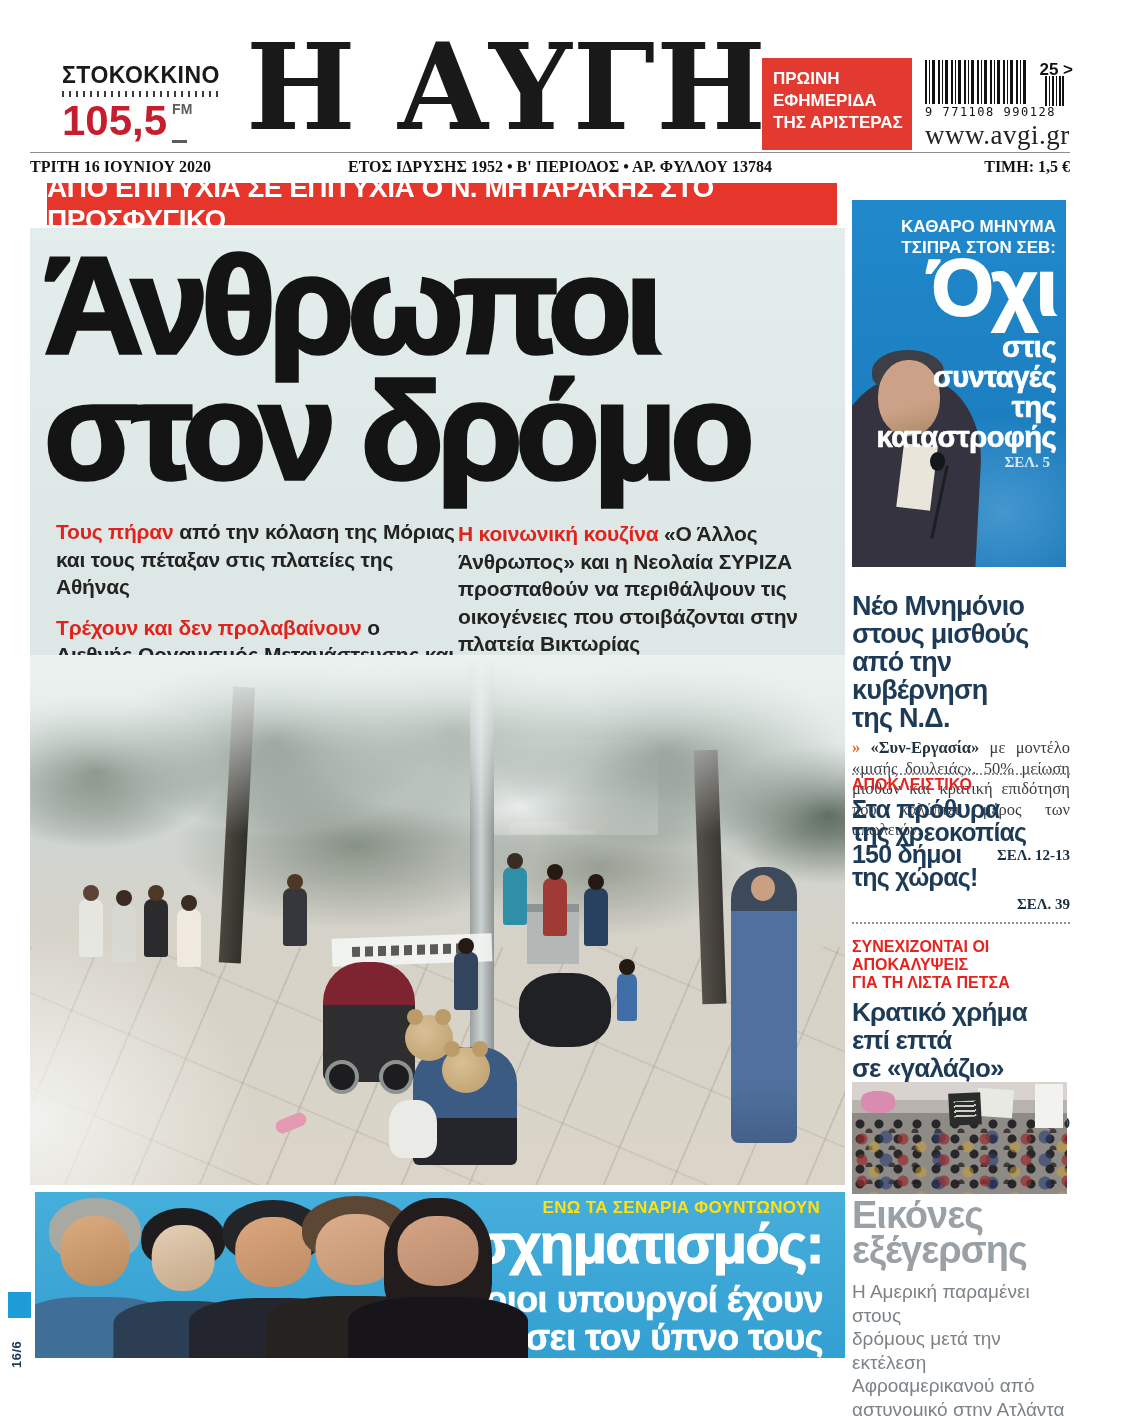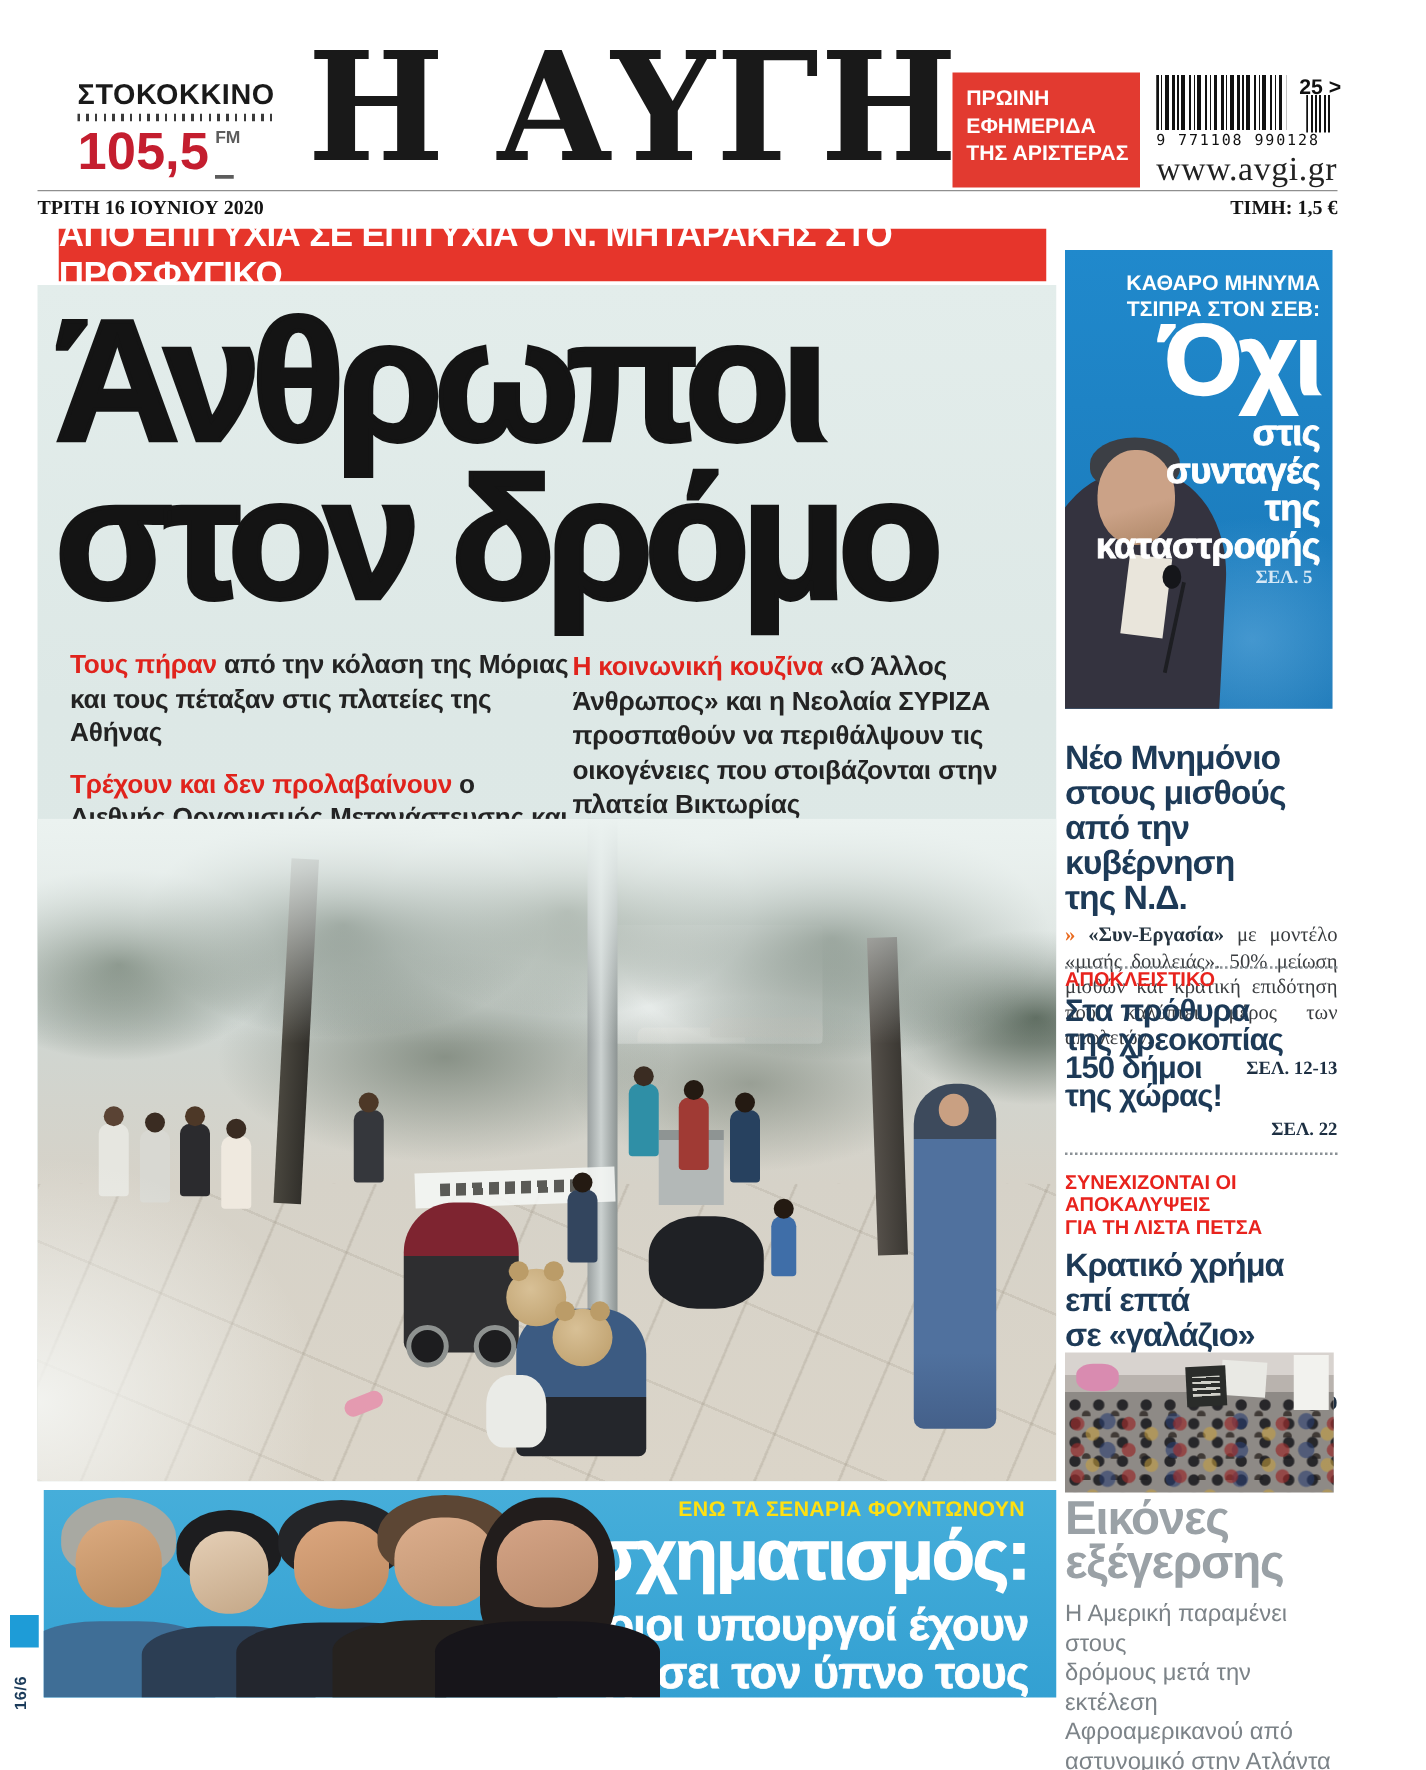--- a/index.html
+++ b/index.html
@@ -252,20 +252,21 @@
     <div class="bars"></div>
     <div class="digits">9 771108 990128</div>
     <div class="issue-code">25 &gt;</div>
     <div class="small-bars"></div>
   </div>
   <div class="website">www.avgi.gr</div>
 
   <div class="rule-top"></div>
   <div class="date-row">
     <span class="d-left">ΤΡΙΤΗ 16 ΙΟΥΝΙΟΥ 2020</span>
+    <span class="d-center">ΕΤΟΣ ΙΔΡΥΣΗΣ 1952 • Β' ΠΕΡΙΟΔΟΣ • ΑΡ. ΦΥΛΛΟΥ 13784</span>
     <span class="d-right">ΤΙΜΗ: 1,5 €</span>
   </div>
 
   <div class="top-banner">ΑΠΟ ΕΠΙΤΥΧΙΑ ΣΕ ΕΠΙΤΥΧΙΑ Ο Ν. ΜΗΤΑΡΑΚΗΣ ΣΤΟ ΠΡΟΣΦΥΓΙΚΟ</div>
 
   <div class="lead-panel">
     <div class="lead-headline">Άνθρωποι<br>στον δρόμο</div>
 
     <div class="deck deck-col1">
       <p><span class="lead-red">Τους πήραν</span><span> από την κόλαση της Μόριας και τους πέταξαν στις πλατείες της Αθήνας</span></p>
@@ -331,21 +332,21 @@
     <div class="memo-body">
       <span class="b-arrow">» </span><span class="b-lead">«Συν-Εργασία»</span><span> με μοντέλο «μισής δουλειάς». 50% μείωση μισθών και κρατική επιδότηση που καλύπτει μέρος των απωλειών.</span>
     </div>
     <div class="sb-ref" style="margin-top:6px">ΣΕΛ. 12-13</div>
   </div>
   <div class="dotted" style="top:773px"></div>
 
   <div class="sb" style="top:776px">
     <div class="sb-kicker">ΑΠΟΚΛΕΙΣΤΙΚΟ</div>
     <div class="sb-headline excl-headline">Στα πρόθυρα<br>της χρεοκοπίας<br>150 δήμοι<br>της χώρας!</div>
-    <div class="sb-ref" style="margin-top:8px">ΣΕΛ. 22</div>
+    <div class="sb-ref" style="margin-top:8px">ΣΕΛ. 39</div>
   </div>
   <div class="dotted" style="top:922px"></div>
 
   <div class="sb" style="top:938px">
     <div class="sb-kicker">ΣΥΝΕΧΙΖΟΝΤΑΙ ΟΙ ΑΠΟΚΑΛΥΨΕΙΣ<br>ΓΙΑ ΤΗ ΛΙΣΤΑ ΠΕΤΣΑ</div>
     <div class="sb-headline petsa-headline">Κρατικό χρήμα<br>επί επτά<br>σε «γαλάζιο» εκδότη</div>
     <div class="sb-ref" style="margin-top:5px">ΣΕΛ. 30</div>
   </div>
 
   <div class="sb-protest">

